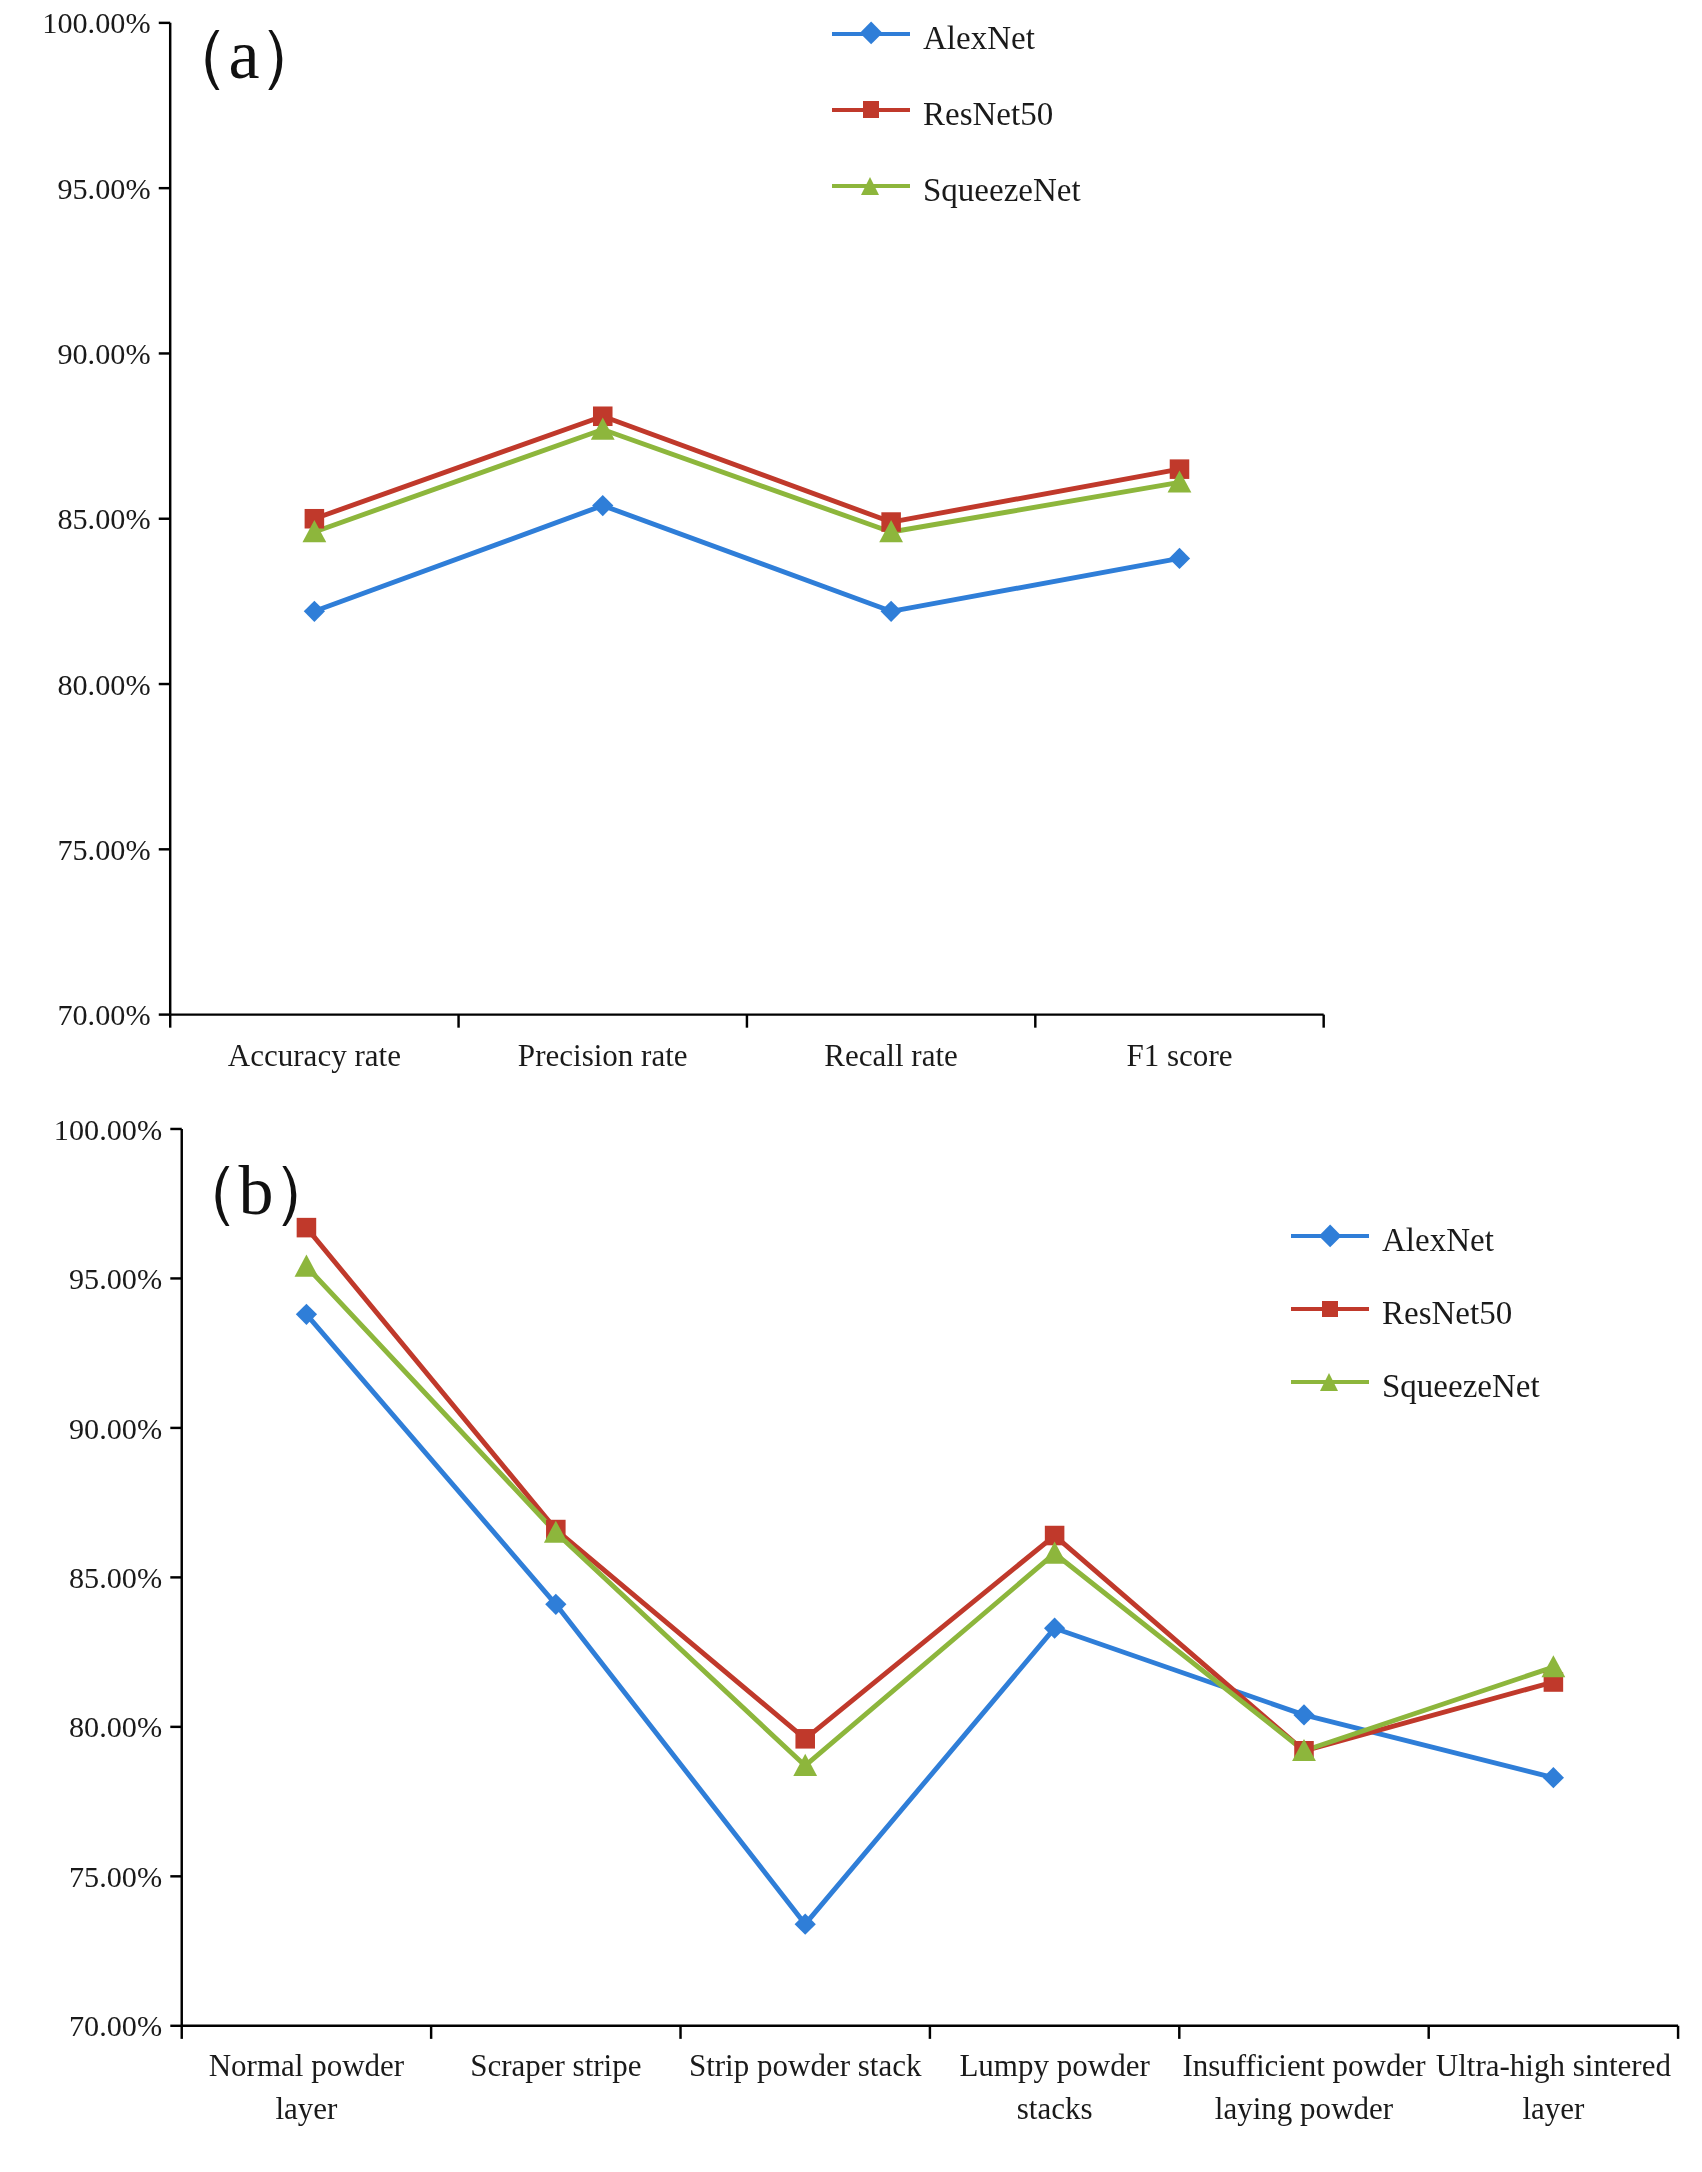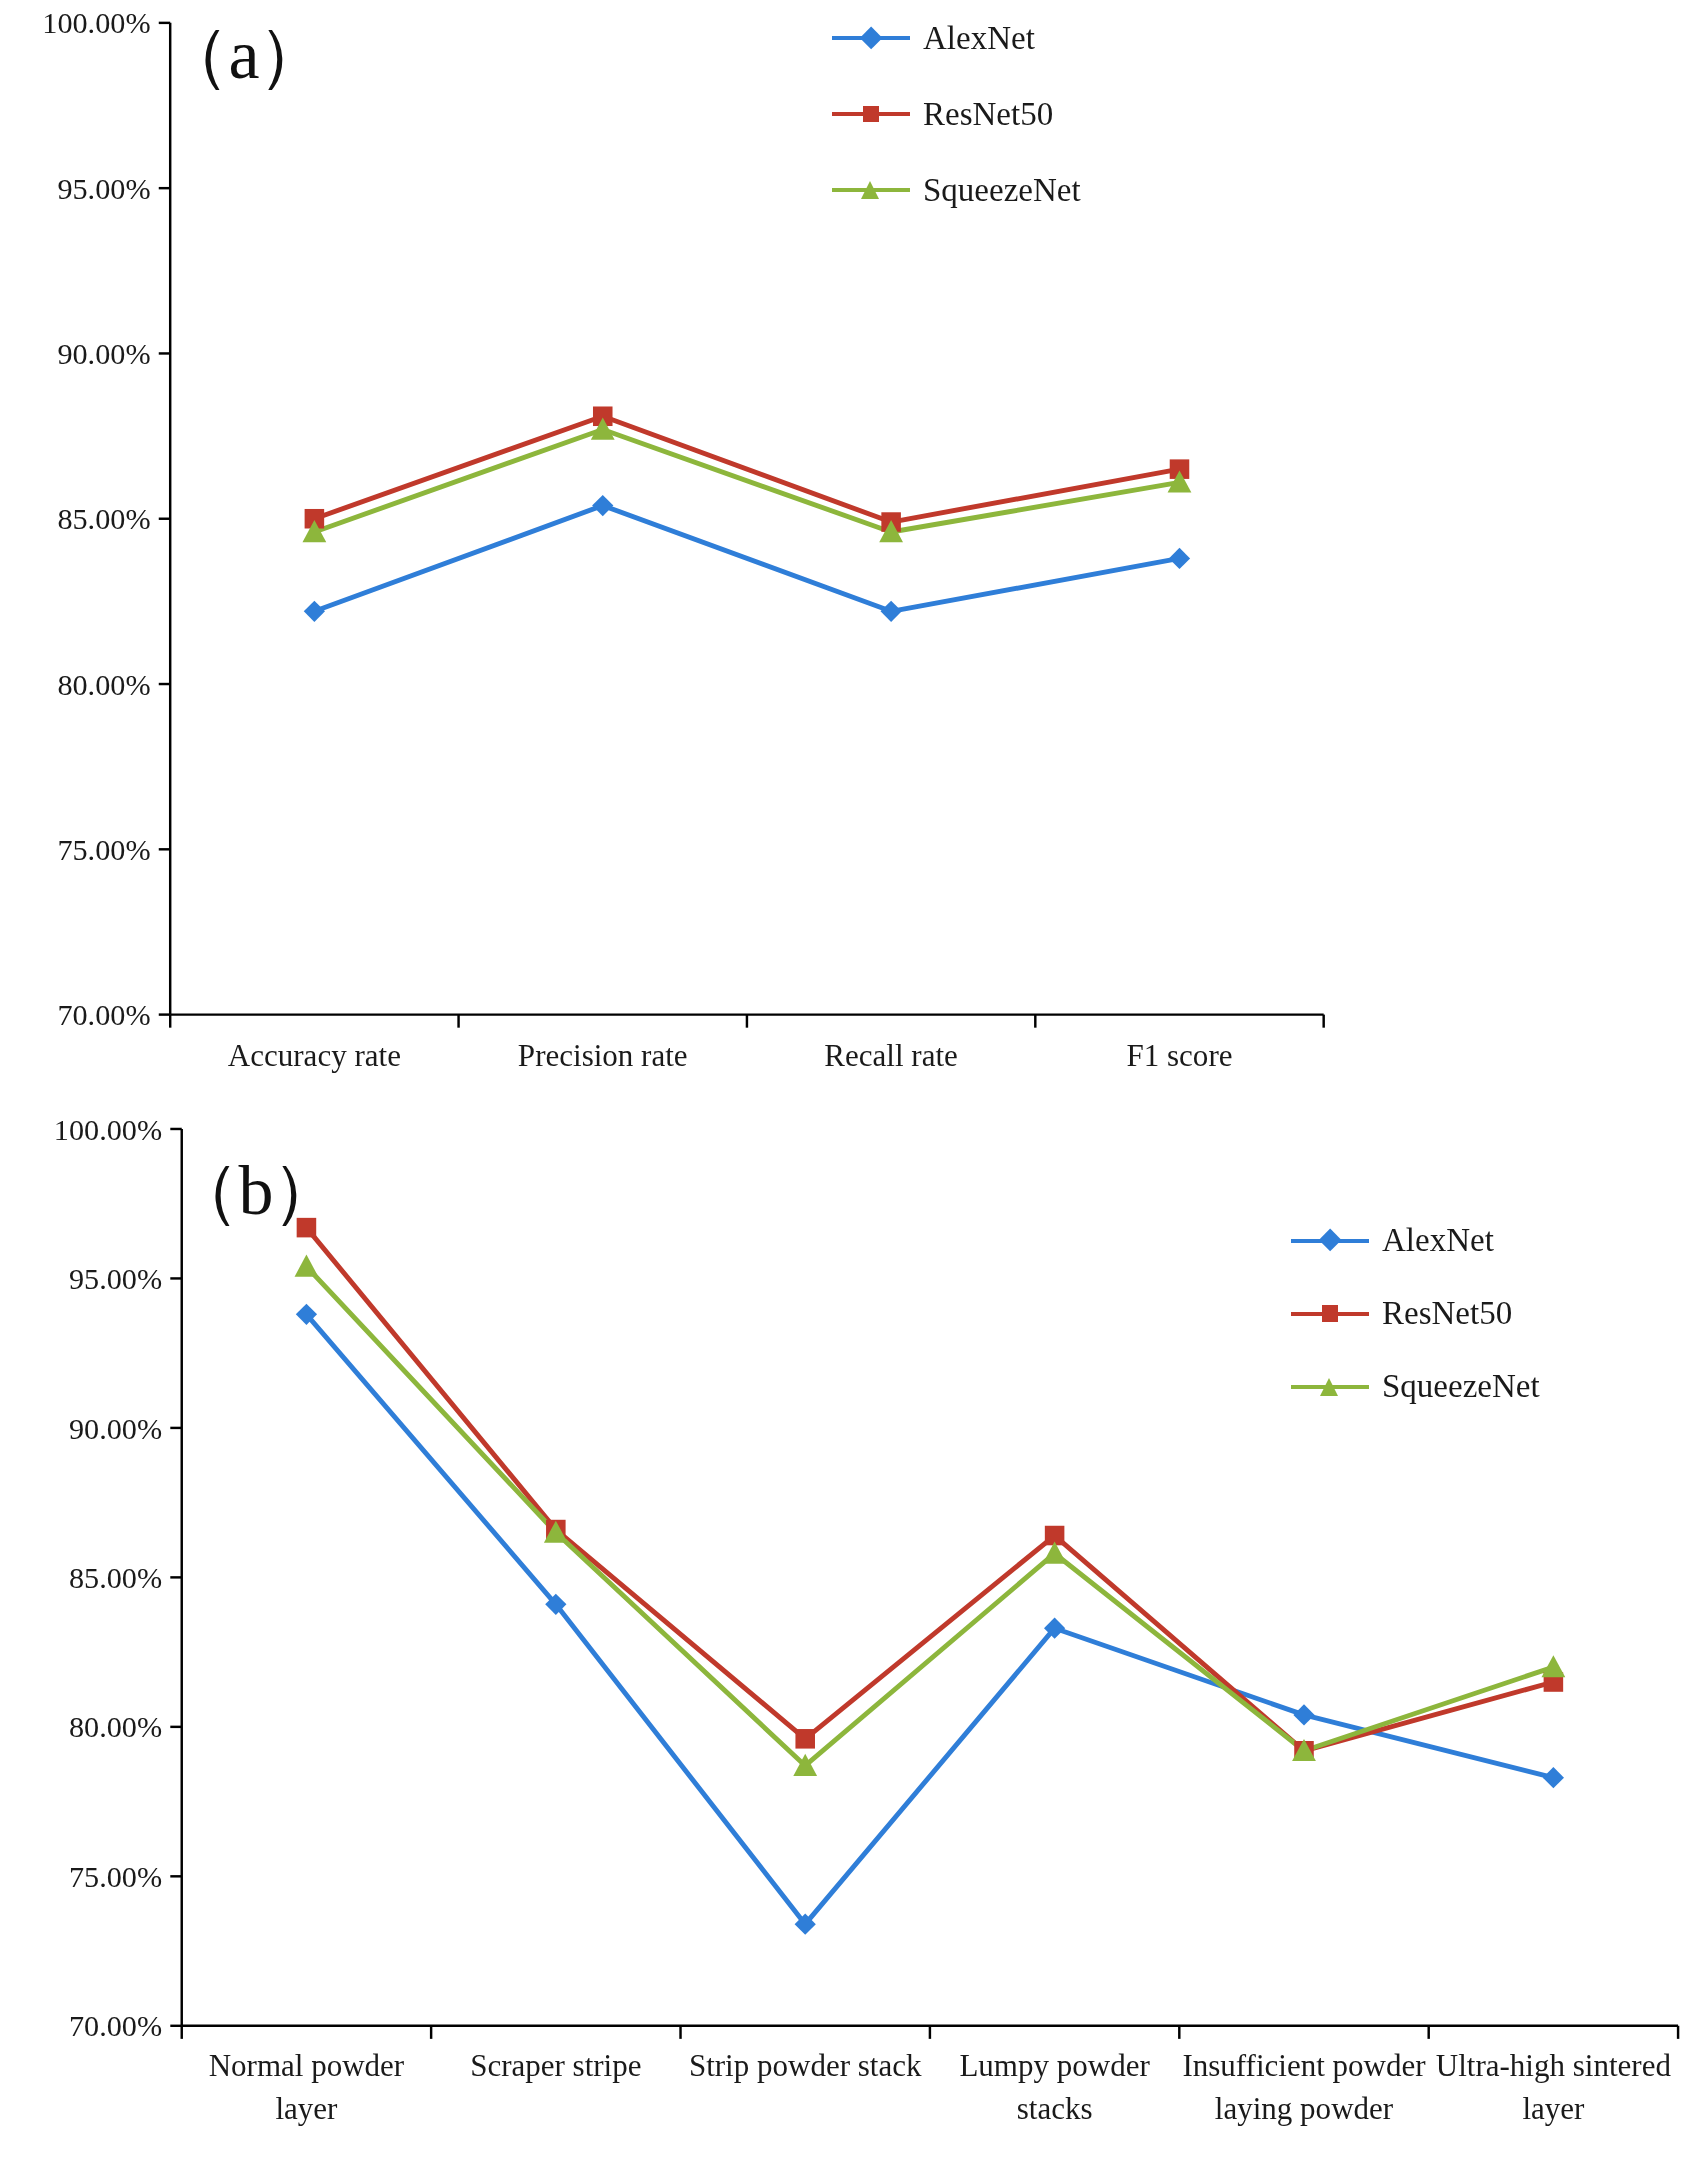--- a/index.html
+++ b/index.html
@@ -49,21 +49,20 @@
   }
   #label-a { left: 160px; top: 8.2px; }
   #label-b { left: 170px; top: 1144px; }
 
   .legend {
     position: absolute;
     font-family: "Liberation Serif", serif;
   }
   .legend-row {
     display: flex;
-    align-items: center;
   }
   .legend-label {
     font-size: 33px;
     color: #1a1a1a;
     white-space: nowrap;
   }
   .legend-swatch {
     position: relative;
     width: 78px;
     height: 28px;

